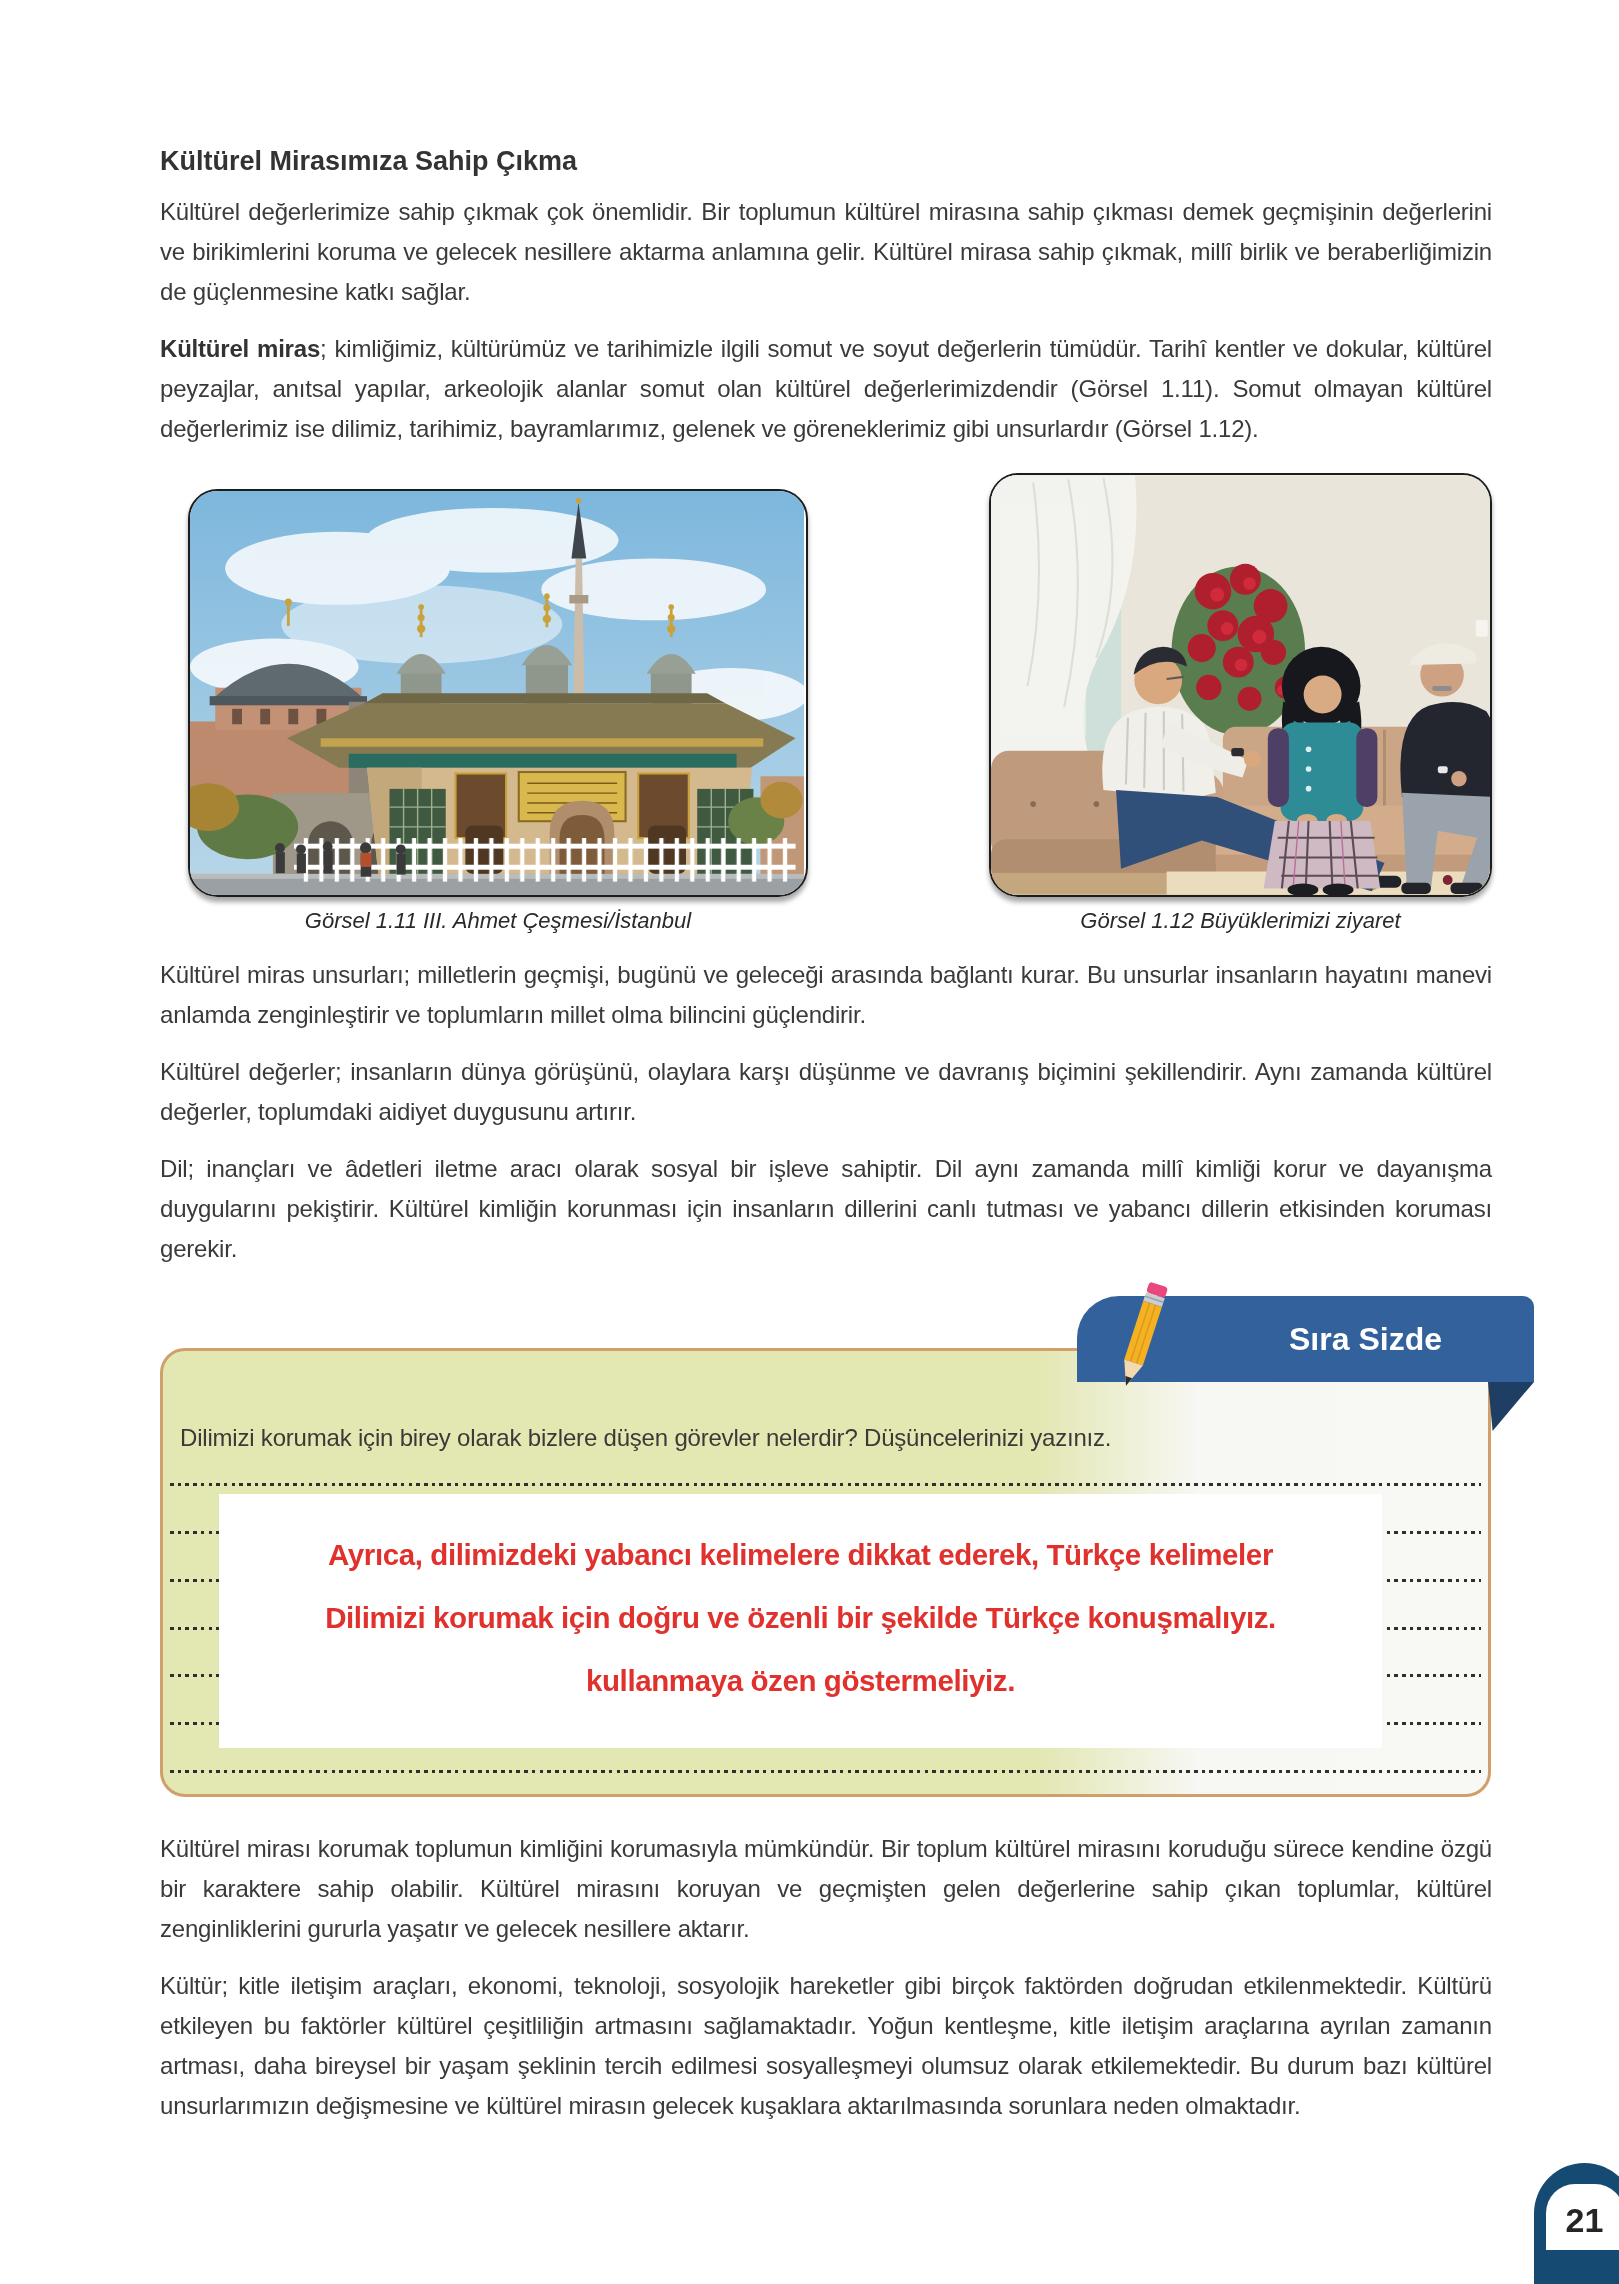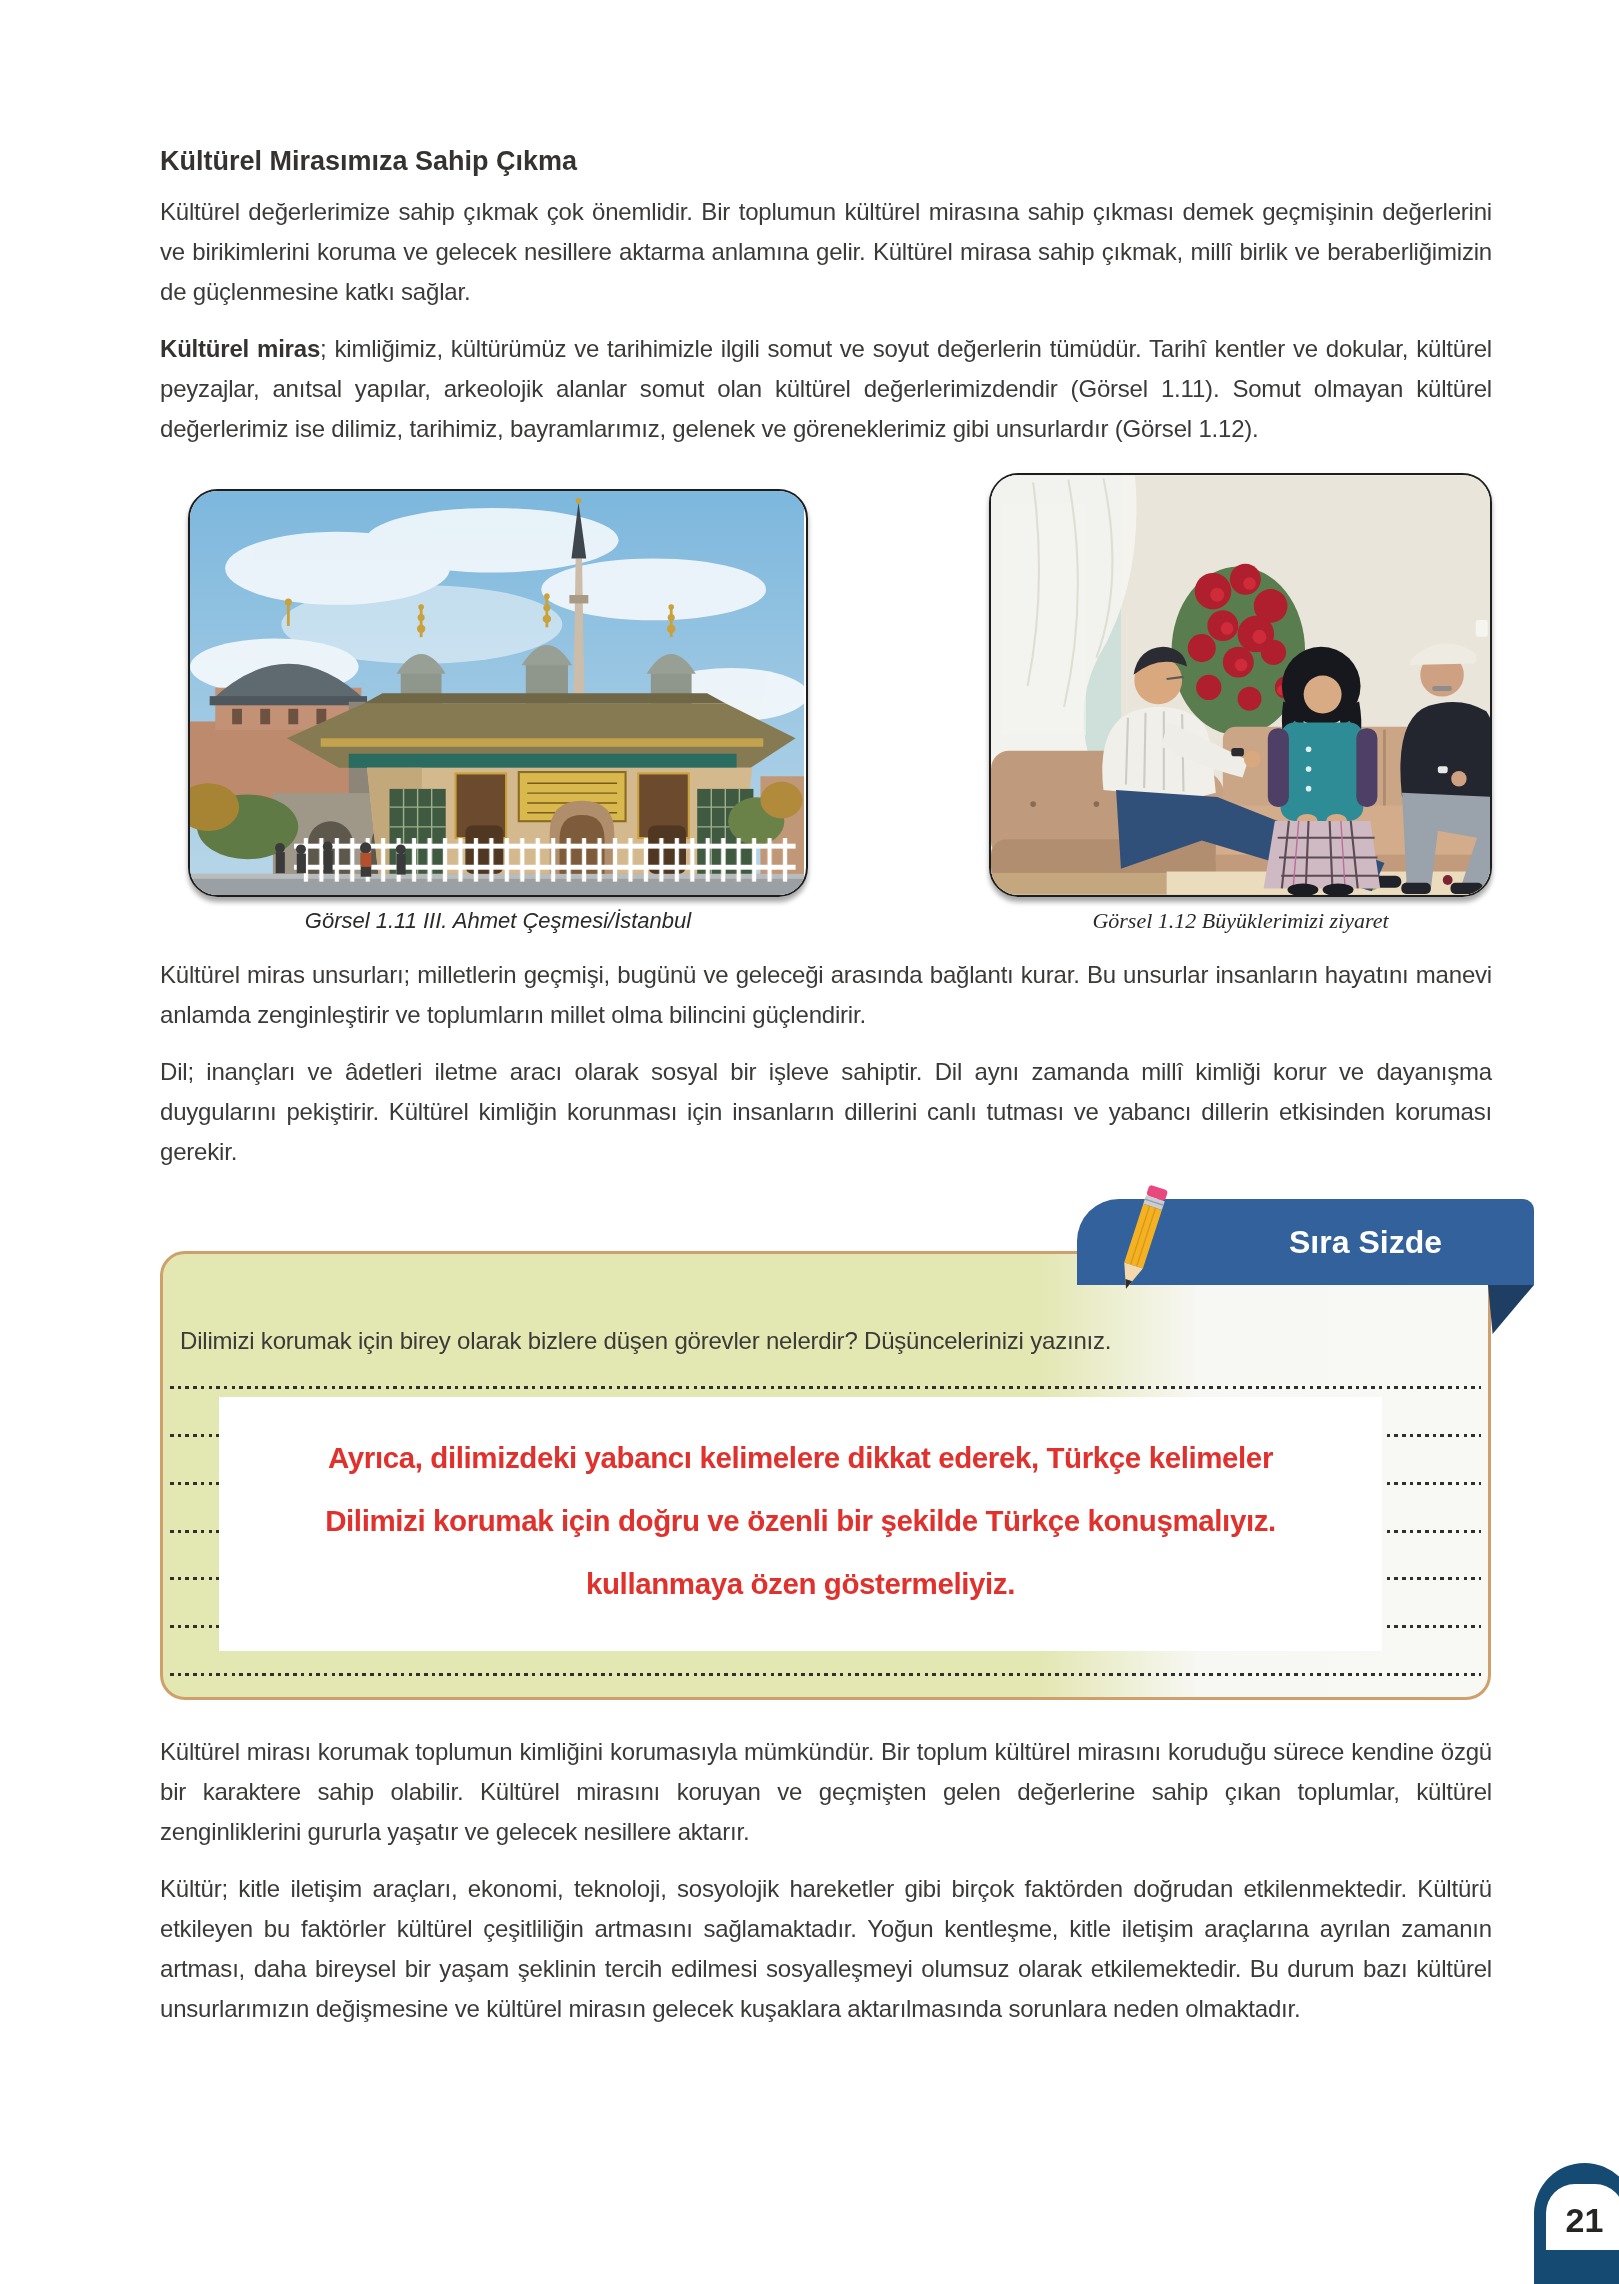--- a/index.html
+++ b/index.html
@@ -34,21 +34,21 @@
   }
   p.body-par b{color:#343331;}
   
   .figure-row{
     display:flex;
     justify-content:space-between;
     align-items:flex-end;
     margin-top:24px;
   }
   .figure{width:620px;padding-left:28px;}
-  .figure.right{width:503px;font-family:Liberation Serif, serif;}
+  .figure.right{width:503px;}
   .photo{
     display:block;
     border:2.8px solid #1d1d1d;
     border-radius:29.5px;
     overflow:hidden;
     box-shadow:0 4.2px 5.6px rgba(0,0,0,0.35);
   }
   .photo svg{display:block;}
   .caption{
     margin-top:11.2px;
@@ -450,20 +450,21 @@
               <rect x="654" y="580" width="46" height="16" rx="7" fill="#23242b"></rect>
               <rect x="584" y="580" width="42" height="16" rx="7" fill="#23242b"></rect>
             </g>
           </svg>
         </div>
         <figcaption class="caption">Görsel 1.12 Büyüklerimizi ziyaret</figcaption>
       </figure>
     </div>
 
     <p class="body-par" style="margin-top:21px">Kültürel miras unsurları; milletlerin geçmişi, bugünü ve geleceği arasında bağlantı kurar. Bu unsurlar insanların hayatını manevi anlamda zenginleştirir ve toplumların millet olma bilincini güçlendirir.</p>
+    <p class="body-par">Kültürel değerler; insanların dünya görüşünü, olaylara karşı düşünme ve davranış biçimini şekillendirir. Aynı zamanda kültürel değerler, toplumdaki aidiyet duygusunu artırır.</p>
     <p class="body-par">Dil; inançları ve âdetleri iletme aracı olarak sosyal bir işleve sahiptir. Dil aynı zamanda millî kimliği korur ve dayanışma duygularını pekiştirir. Kültürel kimliğin korunması için insanların dillerini canlı tutması ve yabancı dillerin etkisinden koruması gerekir.</p>
 
     <div class="activity-box">
       <div class="activity-banner">
         <svg class="banner-pencil" viewBox="0 0 100 200" xmlns="http://www.w3.org/2000/svg">
           <g transform="rotate(18 50 100)">
             <rect x="36" y="22" width="28" height="16" rx="5" fill="#e8487e"></rect>
             <rect x="36" y="38" width="28" height="13" fill="#c9cdd4"></rect>
             <line x1="36" y1="44" x2="64" y2="44" stroke="#9aa0a8" stroke-width="2"></line>
             <rect x="36" y="51" width="28" height="88" fill="#f4b223"></rect>

